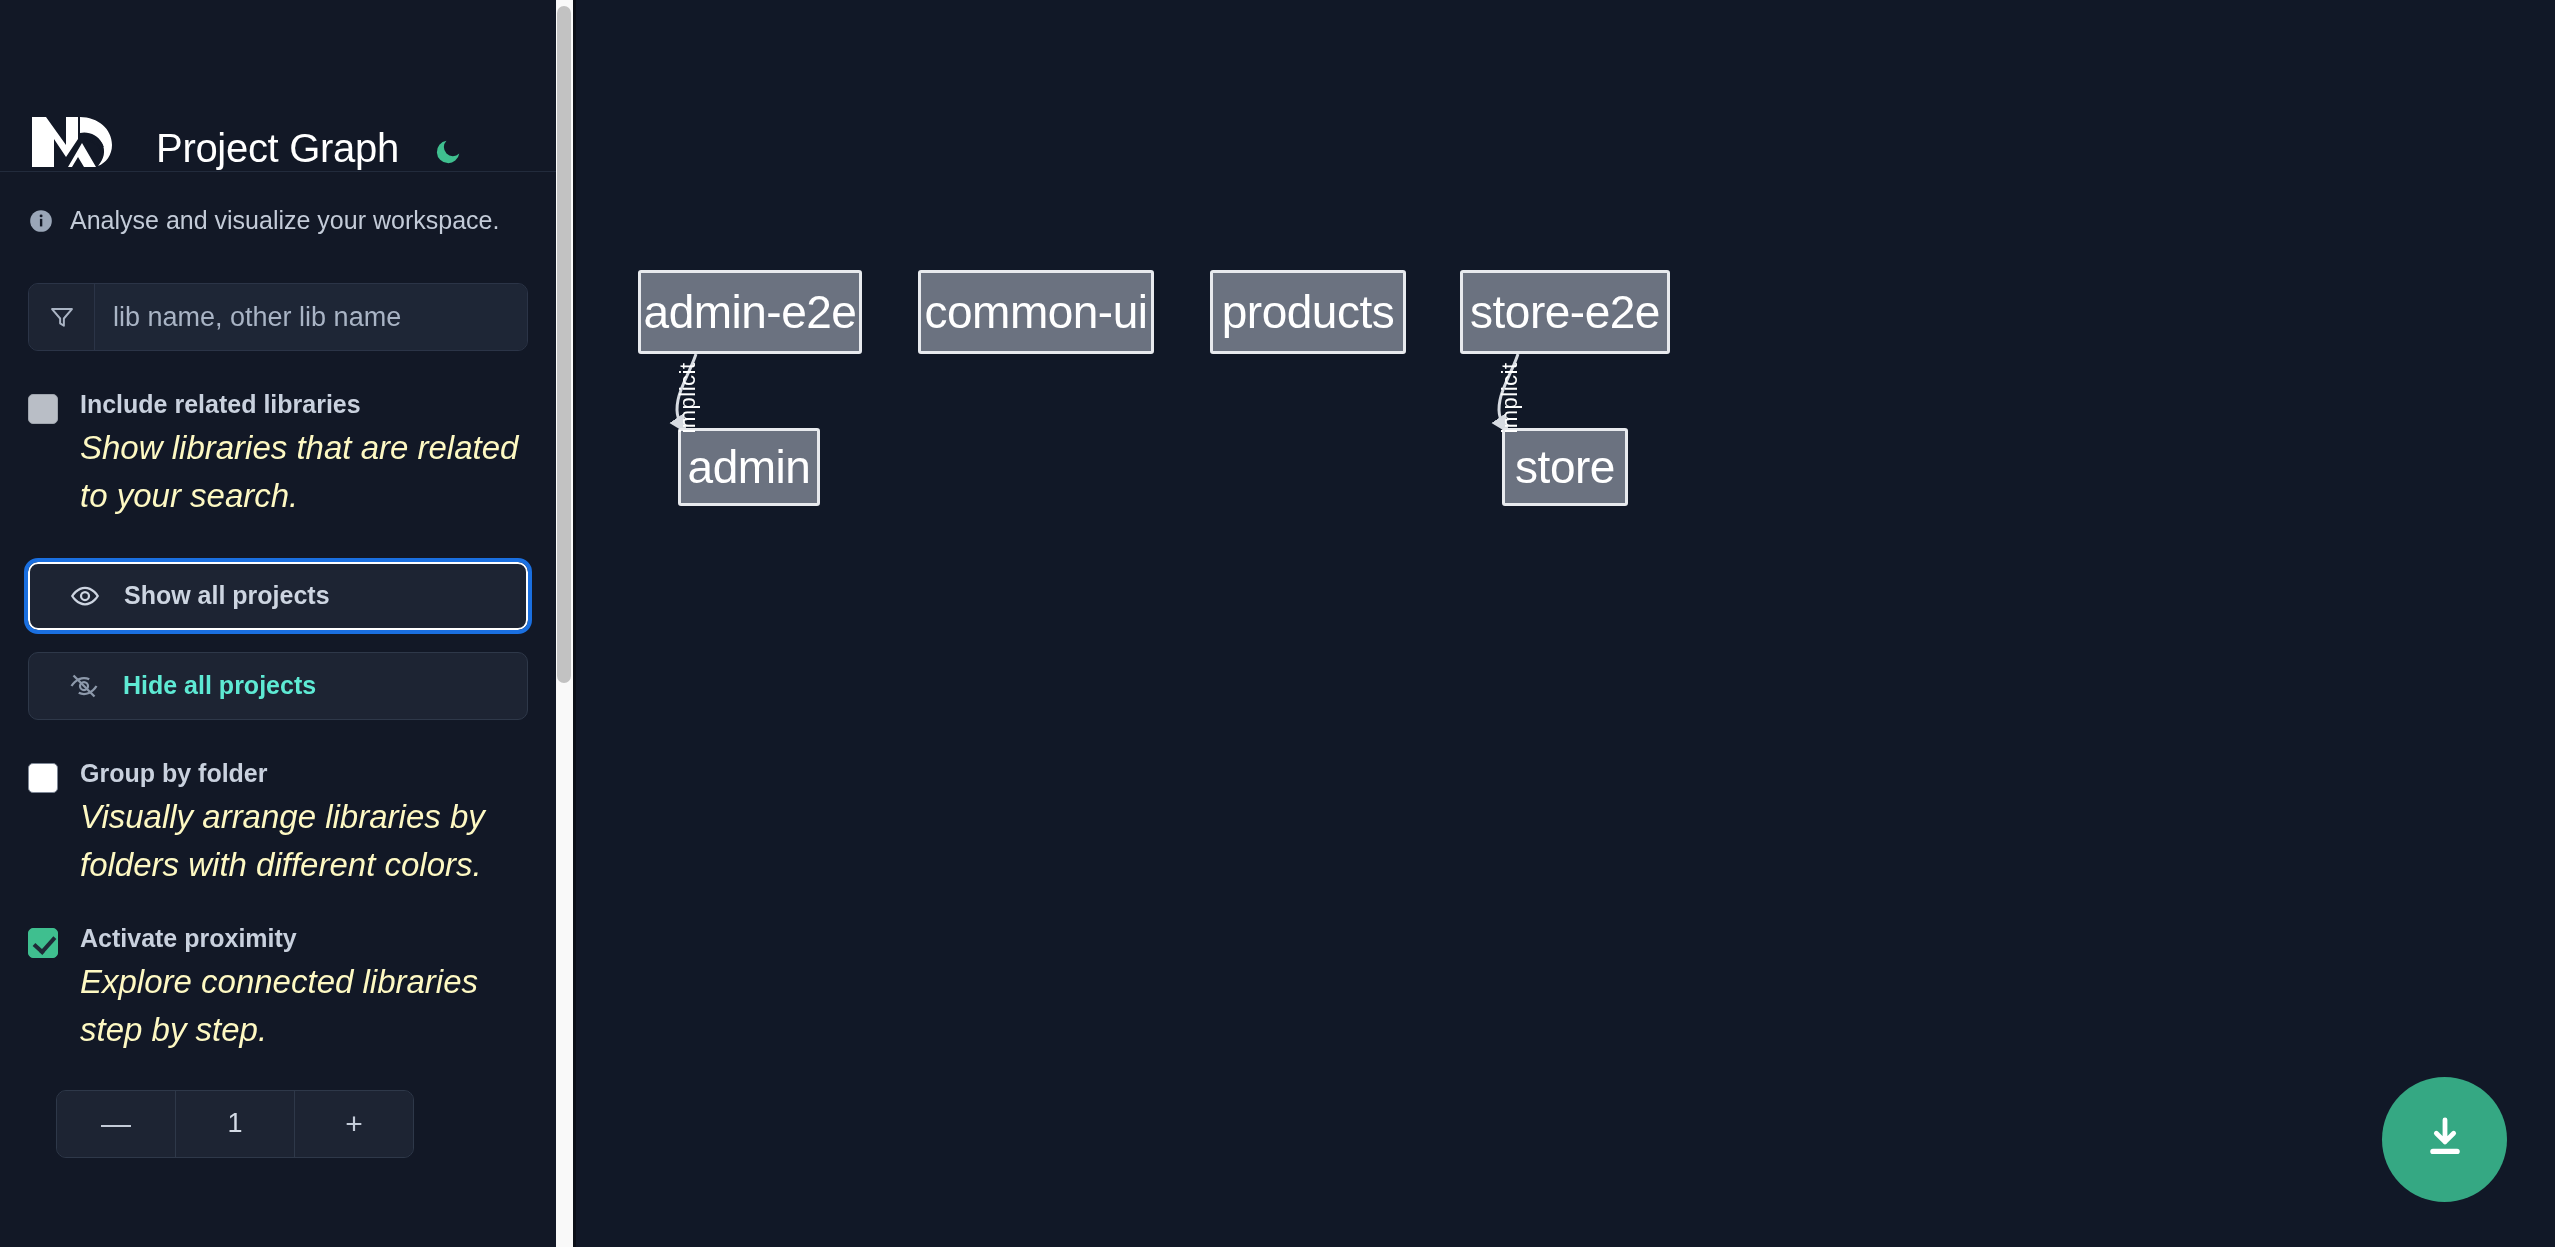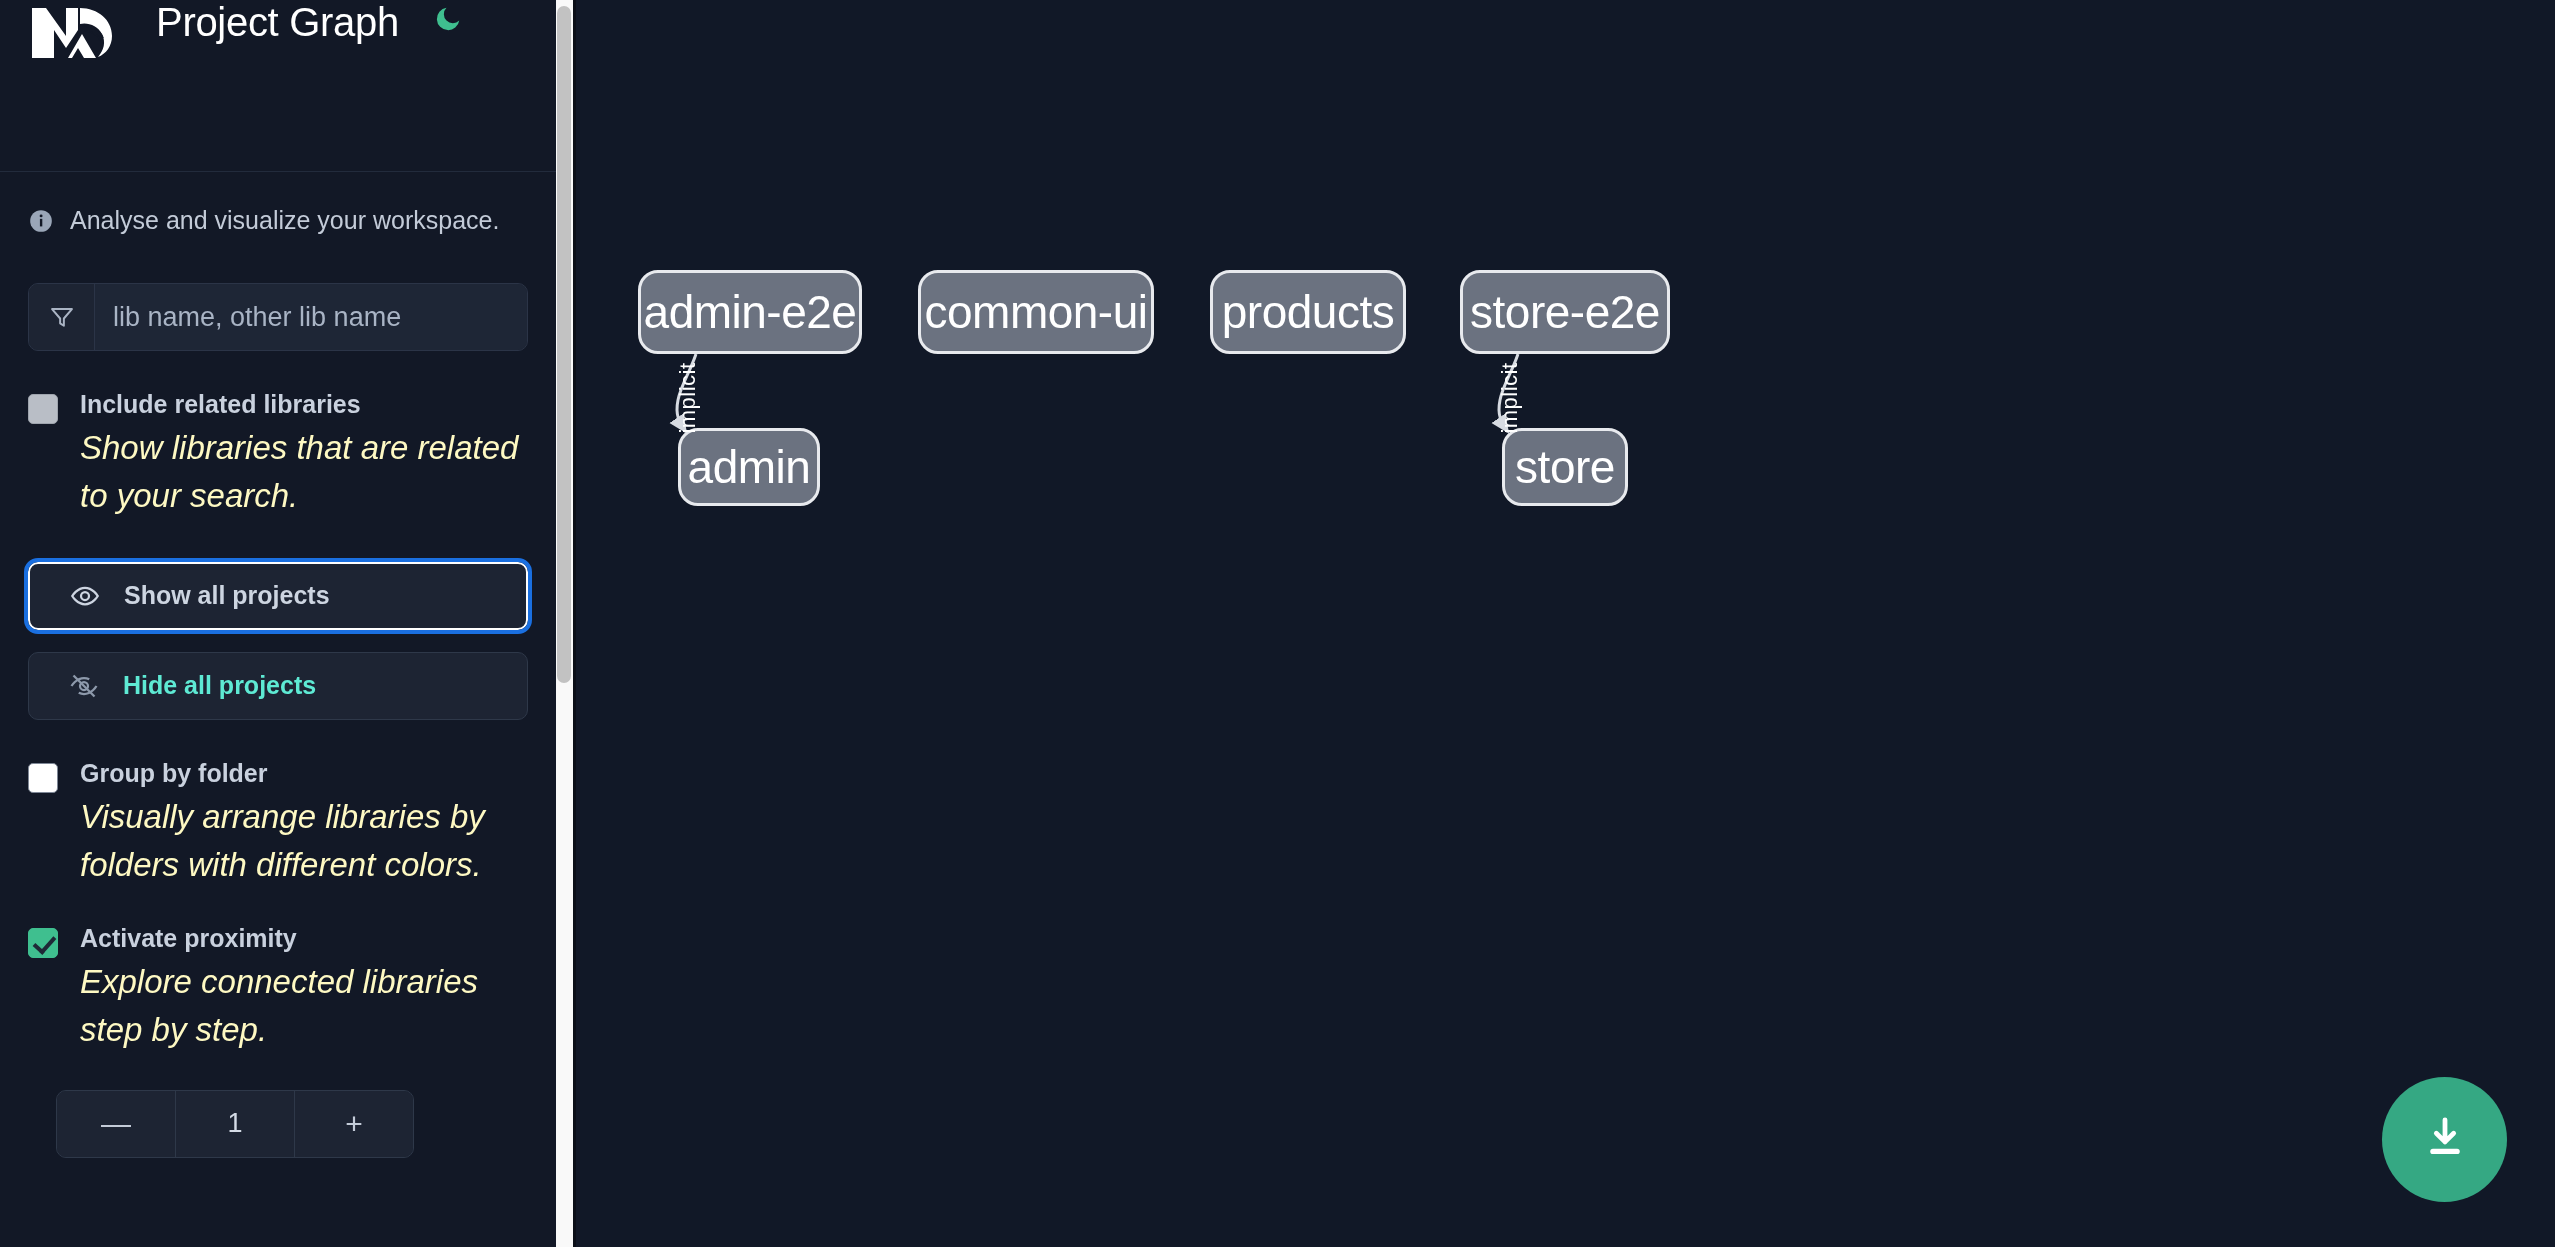--- a/index.html
+++ b/index.html
@@ -14,21 +14,21 @@
   
   #sidebar {
     position: relative;
     width: 556px; height: 1247px;
     background: #121826;
     flex: 0 0 556px;
     overflow: hidden;
   }
   .sb-header {
     height: 172px;
-    display: flex; align-items: flex-start;
+    display: flex; align-items: flex-end;
     padding-left: 28px;
     border-bottom: 1px solid #222b3c;
   }
   .nx-logo { width: 96px; height: 62px; flex: 0 0 96px; }
   .app-title {
     color: #ffffff;
     font-size: 40px;
     font-weight: 400;
     margin-left: 32px;
     letter-spacing: -0.3px;
@@ -193,21 +193,21 @@
     height: 1247px;
     background: #111827;
     overflow: hidden;
   }
   #graph-svg { position: absolute; left: 0; top: 0; width: 100%; height: 100%; }
 
   .node {
     position: absolute;
     background: #6b7280;
     border: 3px solid #e8eaee;
-    border-radius: 20px;
+    border-radius: 3px;
     display: flex; align-items: center; justify-content: center;
     color: #ffffff;
     font-size: 46px;
     letter-spacing: -0.5px;
     cursor: pointer;
     white-space: nowrap;
   }
 
   .edge-label {
     position: absolute;

